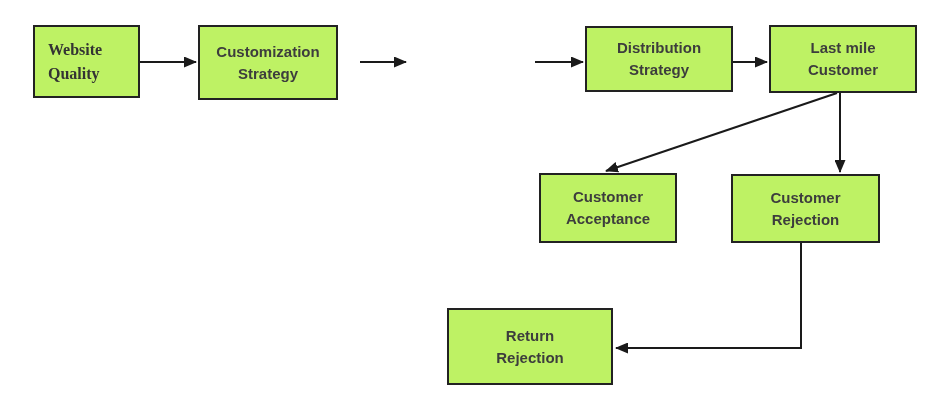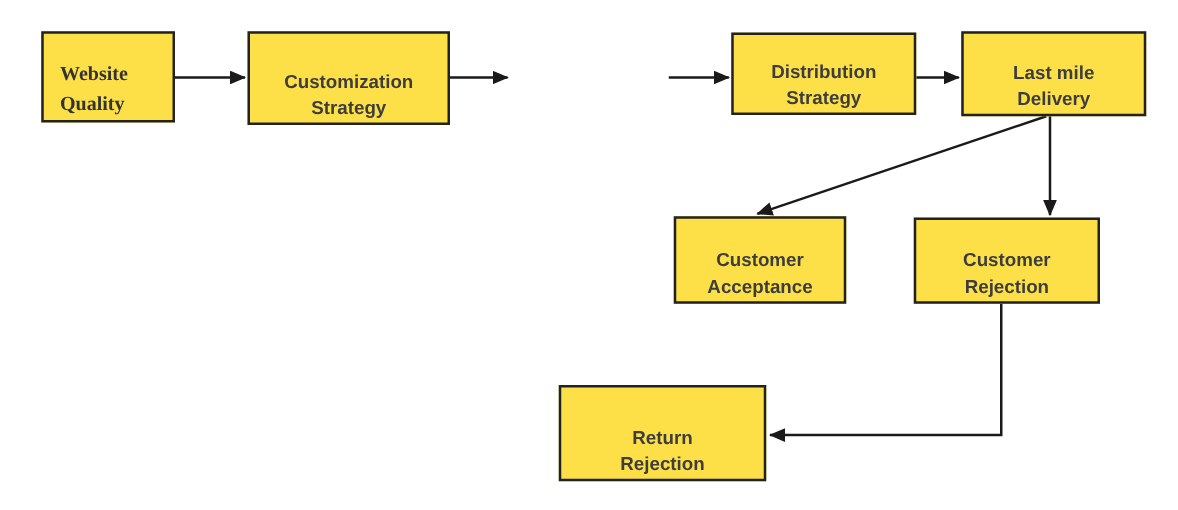--- a/index.html
+++ b/index.html
@@ -19,23 +19,23 @@
     left: 0;
     top: 0;
     width: 942px;
     height: 408px;
     pointer-events: none;
   }
   .box {
     position: absolute;
     box-sizing: border-box;
     border: 2px solid #222222;
-    background: #fde047;
+    background: #bef264;
     display: flex;
-    align-items: flex-end;
+    align-items: center;
     justify-content: center;
     text-align: center;
     font-family: "Liberation Sans", sans-serif;
     font-weight: 700;
     font-size: 15px;
     line-height: 1.45;
     color: #3d3d3d;
     white-space: pre-line;
   }
   .box--serif {
@@ -67,34 +67,34 @@
     <line x1="837" y1="93" x2="606" y2="171" stroke="#1a1a1a" stroke-width="2" marker-end="url(#arrowhead)"></line>
     <line x1="840" y1="93" x2="840" y2="172" stroke="#1a1a1a" stroke-width="2" marker-end="url(#arrowhead)"></line>
     <path d="M801,243 L801,348 L616,348" fill="none" stroke="#1a1a1a" stroke-width="2" marker-end="url(#arrowhead)"></path>
   </svg>
 
   <div class="box box--serif" style="left:33px; top:25px; width:107px; height:73px;">
     <span>Website
 Quality</span>
   </div>
 
-  <div class="box" style="left:198px; top:25px; width:162px; height:75px;">
+  <div class="box" style="left:198px; top:25px; width:140px; height:75px;">
     <span>Customization
 Strategy</span>
   </div>
 
 
   <div class="box" style="left:585px; top:26px; width:148px; height:66px;">
     <span>Distribution
 Strategy</span>
   </div>
 
   <div class="box" style="left:769px; top:25px; width:148px; height:68px;">
     <span>Last mile
-Delivery</span>
+Customer</span>
   </div>
 
   <div class="box" style="left:539px; top:173px; width:138px; height:70px;">
     <span>Customer
 Acceptance</span>
   </div>
 
   <div class="box" style="left:731px; top:174px; width:149px; height:69px;">
     <span>Customer
 Rejection</span>

